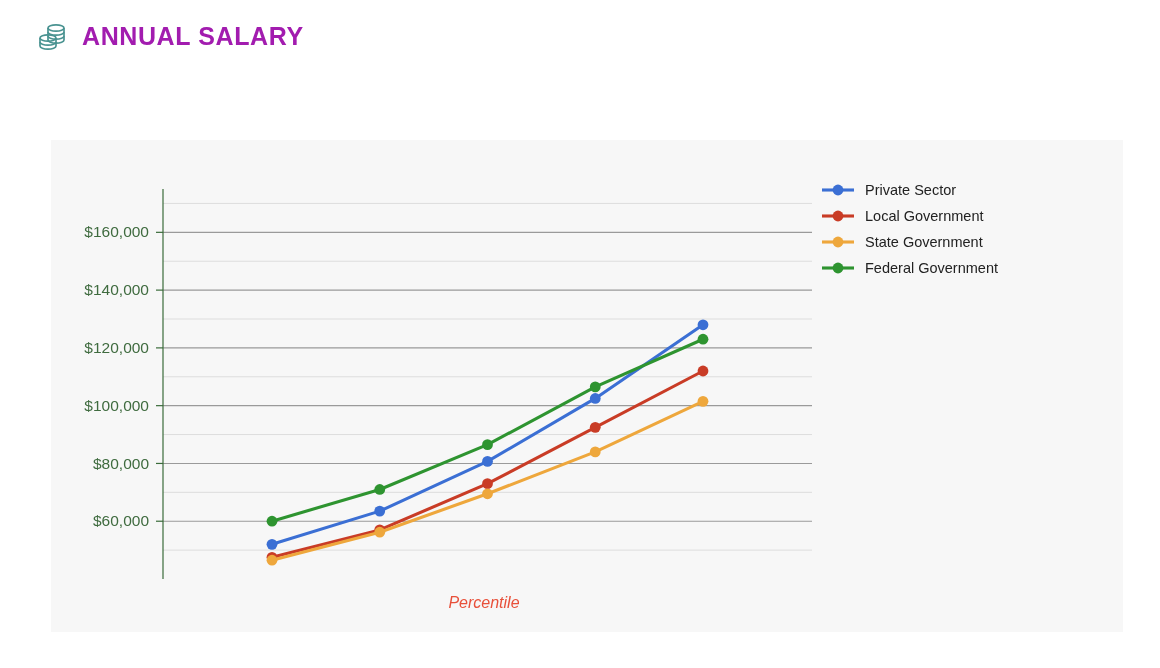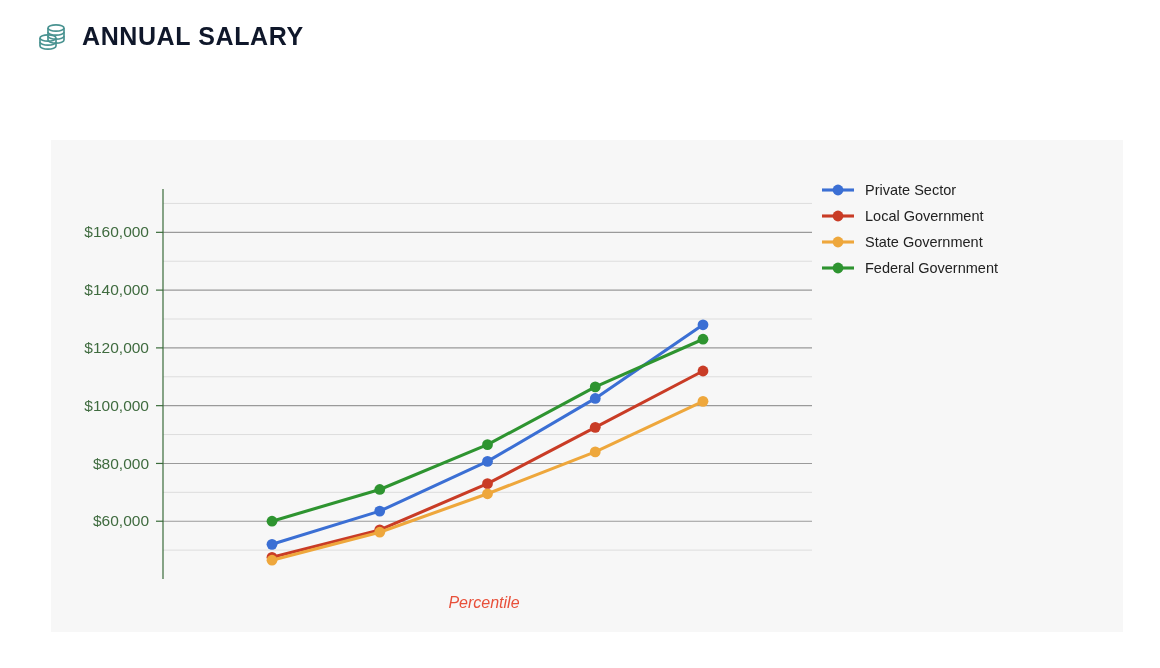--- a/index.html
+++ b/index.html
@@ -27,21 +27,21 @@
   .header-icon {
     width: 30px;
     height: 32px;
     display: block;
     flex: 0 0 auto;
   }
   .page-title {
     font-size: 25px;
     font-weight: bold;
     letter-spacing: 0.6px;
-    color: #0f172a;
+    color: #a21caf;
     white-space: nowrap;
     font-family: "Liberation Sans", sans-serif;
   }
 
   
   .chart-card {
     position: absolute;
     left: 51px;
     top: 140px;
     width: 1072px;

